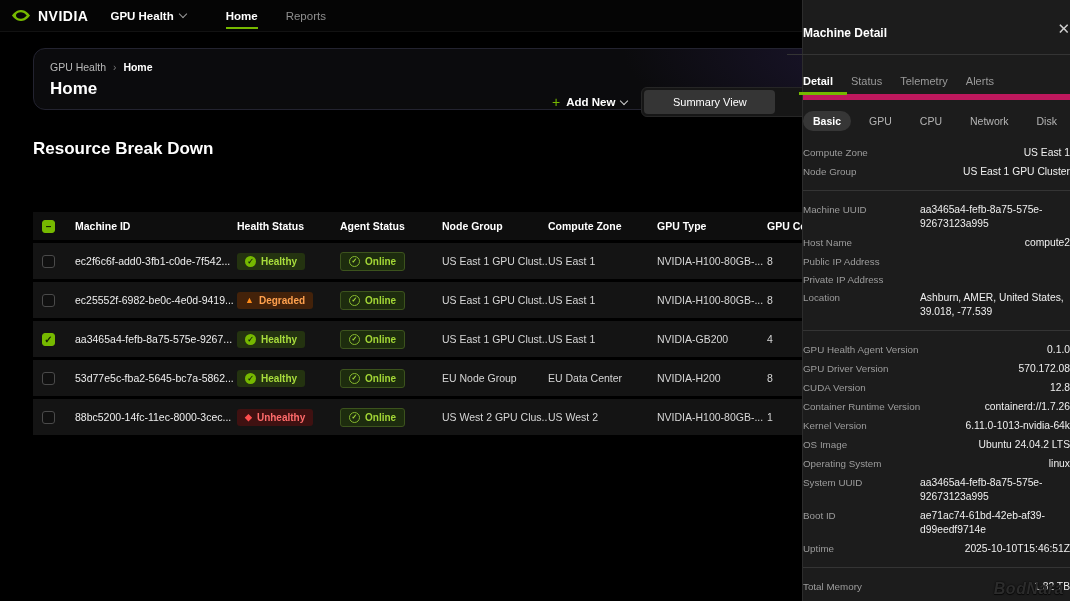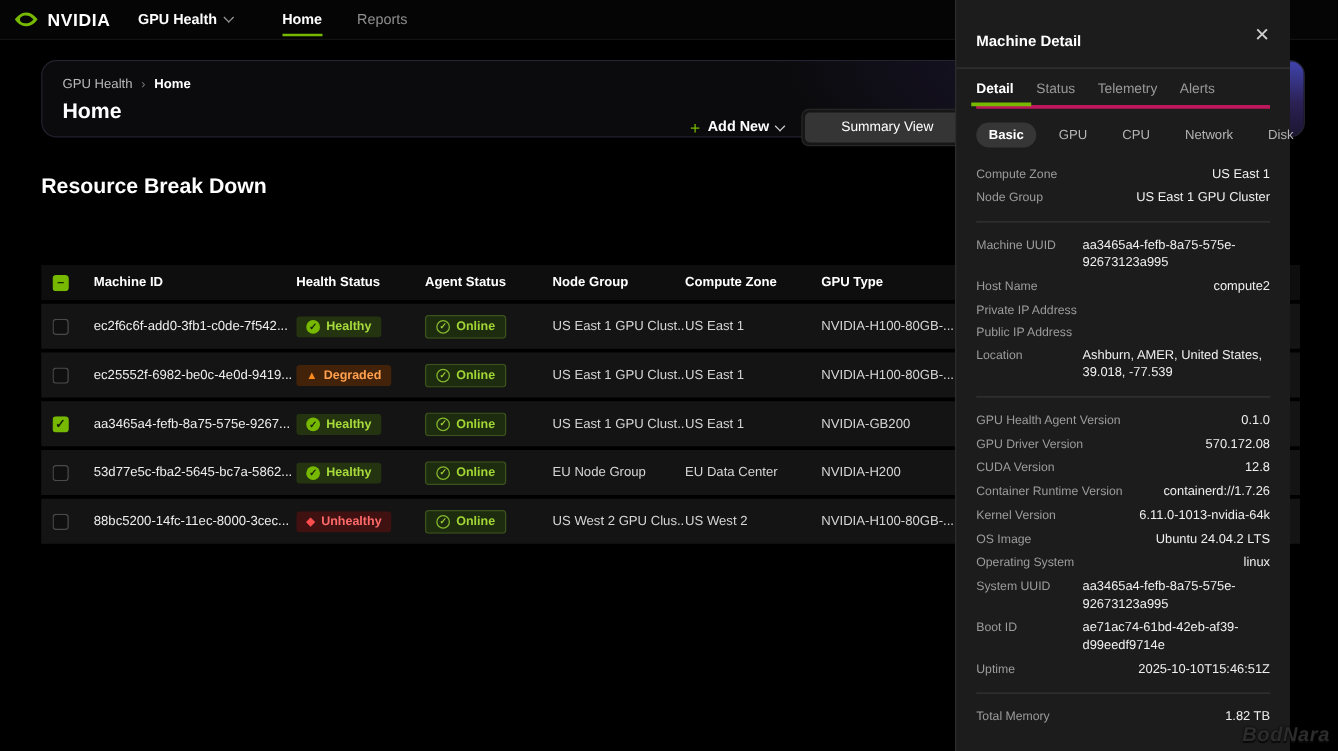--- a/index.html
+++ b/index.html
@@ -62,28 +62,28 @@
   .b-unhealthy { background:#3f1111; color:#ff6b6b; }
   .b-online    { background:#1d2c0e; color:#a2d636; border:1px solid #3c531d; }
   .dot-check { width:11px; height:11px; border-radius:50%; background:#76b900; color:#15240a;
                display:flex; align-items:center; justify-content:center; font-size:8px; font-weight:900; }
   .ring-check { width:11px; height:11px; border-radius:50%; border:1px solid #86b82e; color:#a2d636;
                 display:flex; align-items:center; justify-content:center; font-size:7px; font-weight:900; }
   .tri { color:#ff8c1a; font-size:9px; }
   .dia { color:#ff4d4d; font-size:9px; }
 
   
-  .panel { position:absolute; left:764px; top:0; width:268px; height:601px; background:#1c1c1c;
-           border-left:1px solid #2c2c2c; z-index:10; padding:0 16px; }
+  .panel { position:absolute; left:802px; top:0; width:268px; height:601px; background:#1c1c1c;
+           border-left:1px solid #2c2c2c; z-index:10; padding:0 0; }
   .panel-title-row { display:flex; align-items:center; justify-content:space-between; padding-top:26px; }
   .panel-title { font-size:12px; font-weight:700; color:#fff; }
   .close-btn { color:#cfcfcf; font-size:15px; line-height:1; cursor:pointer; background:none; border:none;
                font-family:inherit; margin-top:-10px; }
   .panel-div { height:1px; background:#343434; margin:14px -16px 0 -16px; }
-  .ptabs { display:flex; gap:18px; margin-top:10px; border-bottom:3px solid #be185d;text-align:right; }
+  .ptabs { display:flex; gap:18px; margin-top:20px; border-bottom:6px solid #be185d;text-align:right; }
   .ptab { font-size:11px; color:#9a9a9a; padding-bottom:7px; position:relative; cursor:pointer; }
   .ptab.active { color:#fff; font-weight:700; }
   .ptab.active::after { content:""; position:absolute; left:-4px; right:-14px; bottom:-1px; height:3px; background:#76b900; }
   .pills { display:flex; gap:8px; margin-top:11px; align-items:center; }
   .pill { font-size:10.5px; color:#b5b5b5; padding:4px 10px; border-radius:999px; cursor:pointer; }
   .pill.active { background:#363636; color:#fff; font-weight:700; }
 
   .fields { margin-top:12px; }
   .f-row { display:flex; justify-content:space-between; align-items:flex-start; padding:2.5px 0; min-height:18px; }
   .f-label { font-size:9.8px; color:#9c9c9c; flex-shrink:0; padding-top:1px; }
@@ -294,25 +294,25 @@
 
       <div class="f-row wrap">
         <span class="f-label">Machine UUID</span>
         <span class="f-value">aa3465a4-fefb-8a75-575e-92673123a995</span>
       </div>
       <div class="f-row">
         <span class="f-label">Host Name</span>
         <span class="f-value">compute2</span>
       </div>
       <div class="f-row">
+        <span class="f-label">Public IP Address</span>
+        <span class="f-value"></span>
+      </div>
+      <div class="f-row">
         <span class="f-label">Private IP Address</span>
-        <span class="f-value"></span>
-      </div>
-      <div class="f-row">
-        <span class="f-label">Public IP Address</span>
         <span class="f-value"></span>
       </div>
       <div class="f-row wrap">
         <span class="f-label">Location</span>
         <span class="f-value">Ashburn, AMER, United States, 39.018, -77.539</span>
       </div>
 
       <div class="sec-div"></div>
 
       <div class="f-row">

